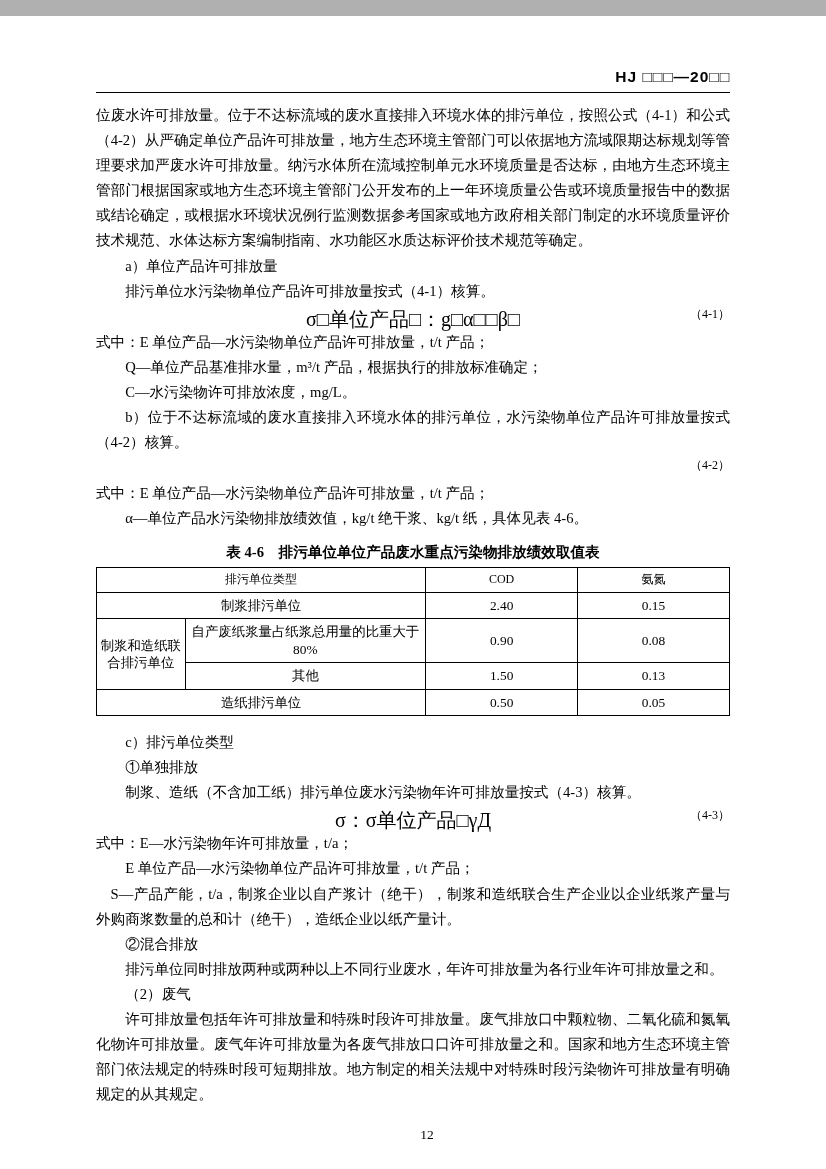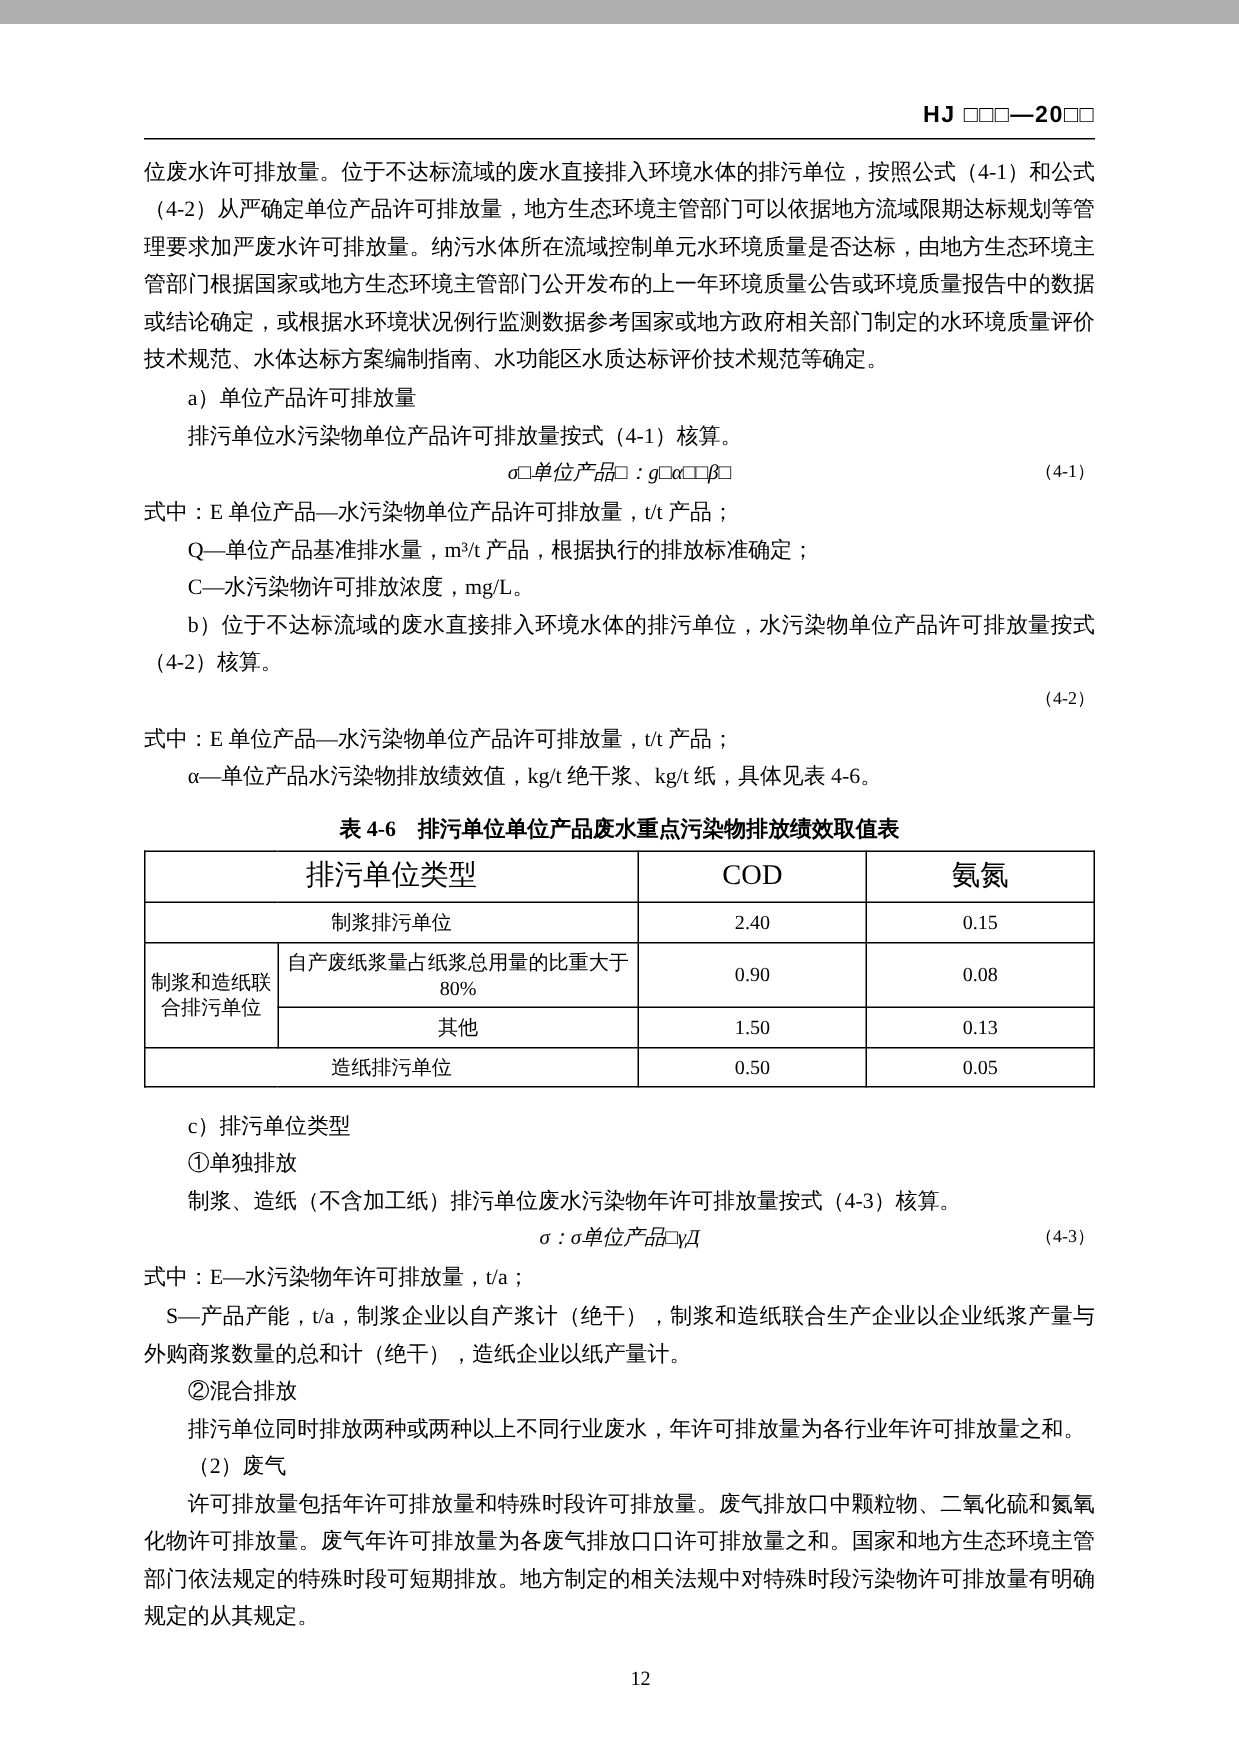--- a/index.html
+++ b/index.html
@@ -45,22 +45,21 @@
   }
   p.indent2 { text-indent: 2em; }
   p.indent1 { text-indent: 1em; }
   .formula-row {
     position: relative;
     margin: 2px 0 2px 0;
     height: 22px;
   }
   .formula-center {
     text-align: center;
-    font-style: italic;
-    font-size: 14px;
+    font-size: 20px;
   }
   .formula-num {
     position: absolute;
     right: 0;
     top: 0;
     font-size: 12px;
     font-style: normal;
   }
   .tbl-title {
     text-align: center;
@@ -74,33 +73,33 @@
     font-size: 13.4px;
     border: 1.6px solid #000;
   }
   table.data td {
     border: 1px solid #000;
     text-align: center;
     padding: 4px 3px;
     line-height: 1.3;
   }
   table.data td.head {
-    font-size: 19px;
+    font-size: 12px;
   }
   table.data td.leftcell {
     text-align: center;
   }
   .col-type { width: 14%; }
   .col-sub { width: 38%; }
   .col-cod { width: 24%; }
   .col-nh { width: 24%; }
   .gap { height: 14px; }
   .pagenum {
     position: absolute;
-    bottom: 58px;
+    bottom: 42px;
     left: 0;
     right: 0;
     text-align: center;
     font-size: 13.5px;
     font-family: "Liberation Serif", serif;
     padding-left: 28px;
   }
 </style>
 </head>
 <body>
@@ -172,20 +171,21 @@
     <p class="body indent2">c）排污单位类型</p>
     <p class="body indent2">①单独排放</p>
     <p class="body indent2">制浆、造纸（不含加工纸）排污单位废水污染物年许可排放量按式（4-3）核算。</p>
 
     <div class="formula-row">
       <div class="formula-center">σ：σ单位产品□γД</div>
       <div class="formula-num">（4-3）</div>
     </div>
 
     <p class="body">式中：E—水污染物年许可排放量，t/a；</p>
+    <p class="body indent2">E 单位产品—水污染物单位产品许可排放量，t/t 产品；</p>
     <p class="body indent1">S—产品产能，t/a，制浆企业以自产浆计（绝干），制浆和造纸联合生产企业以企业纸浆产量与外购商浆数量的总和计（绝干），造纸企业以纸产量计。</p>
 
     <p class="body indent2">②混合排放</p>
     <p class="body indent2">排污单位同时排放两种或两种以上不同行业废水，年许可排放量为各行业年许可排放量之和。</p>
 
     <p class="body indent2">（2）废气</p>
     <p class="body indent2">许可排放量包括年许可排放量和特殊时段许可排放量。废气排放口中颗粒物、二氧化硫和氮氧化物许可排放量。废气年许可排放量为各废气排放口口许可排放量之和。国家和地方生态环境主管部门依法规定的特殊时段可短期排放。地方制定的相关法规中对特殊时段污染物许可排放量有明确规定的从其规定。</p>
 
   </div>
 

